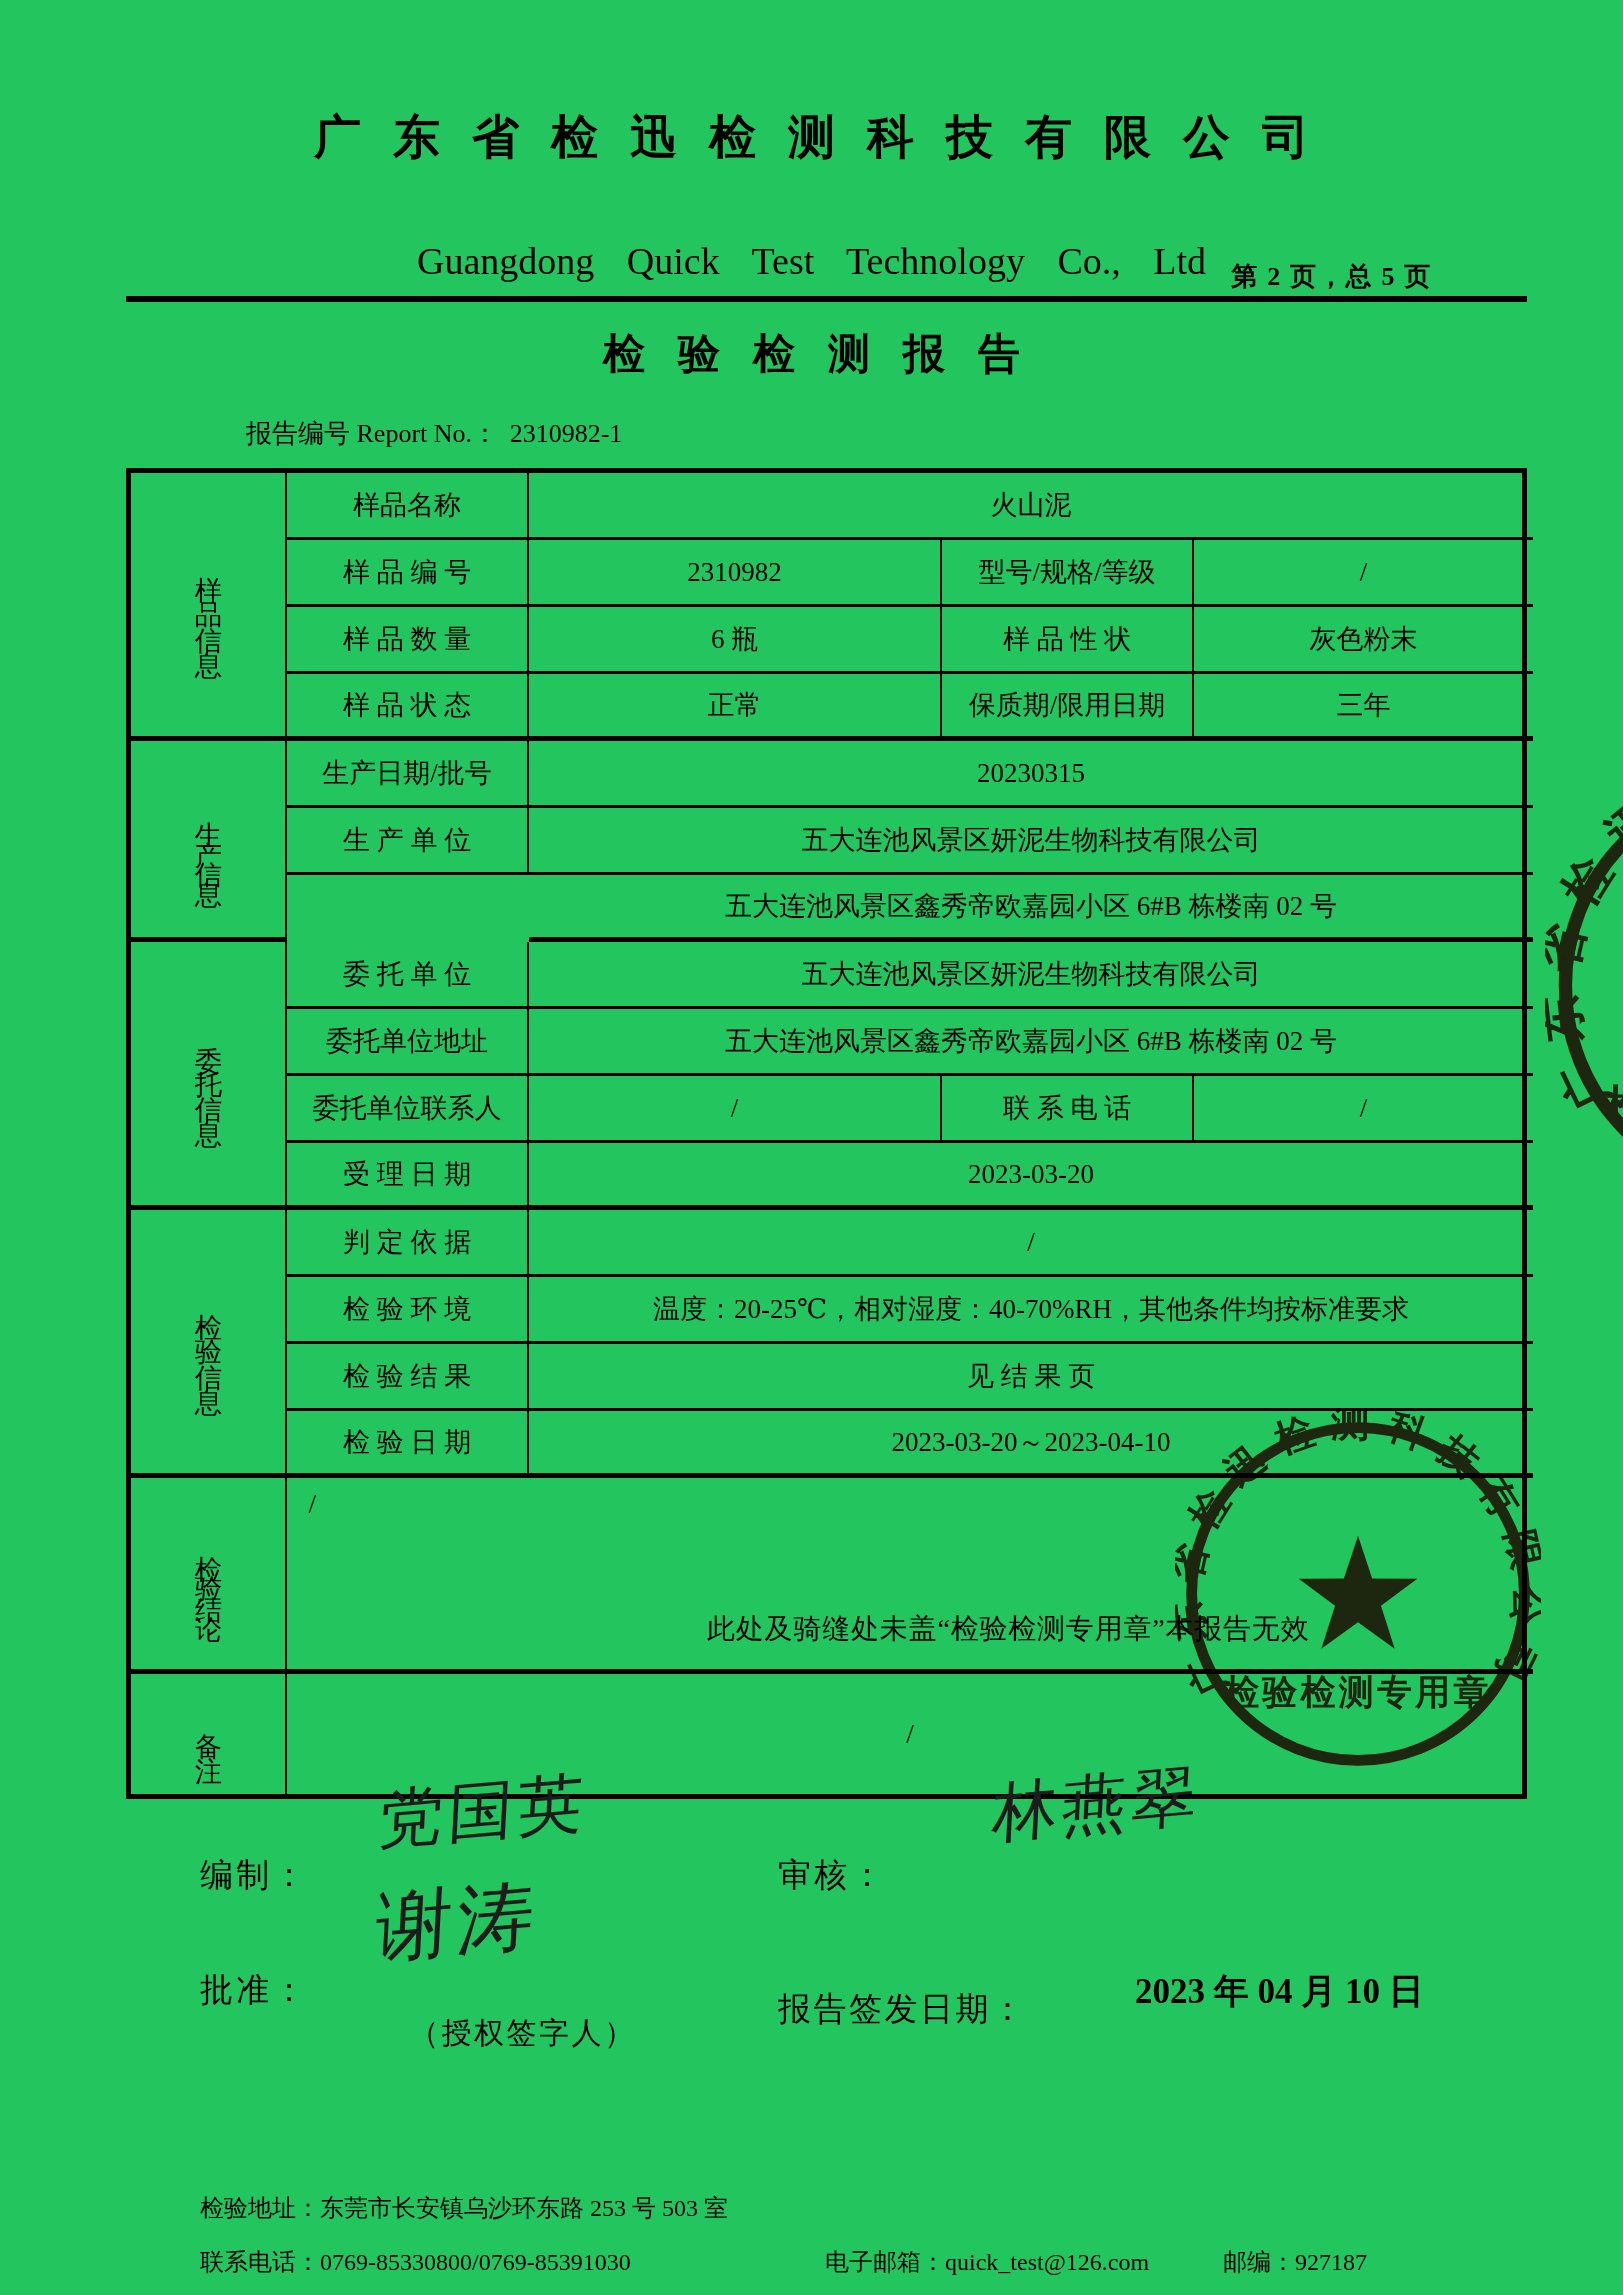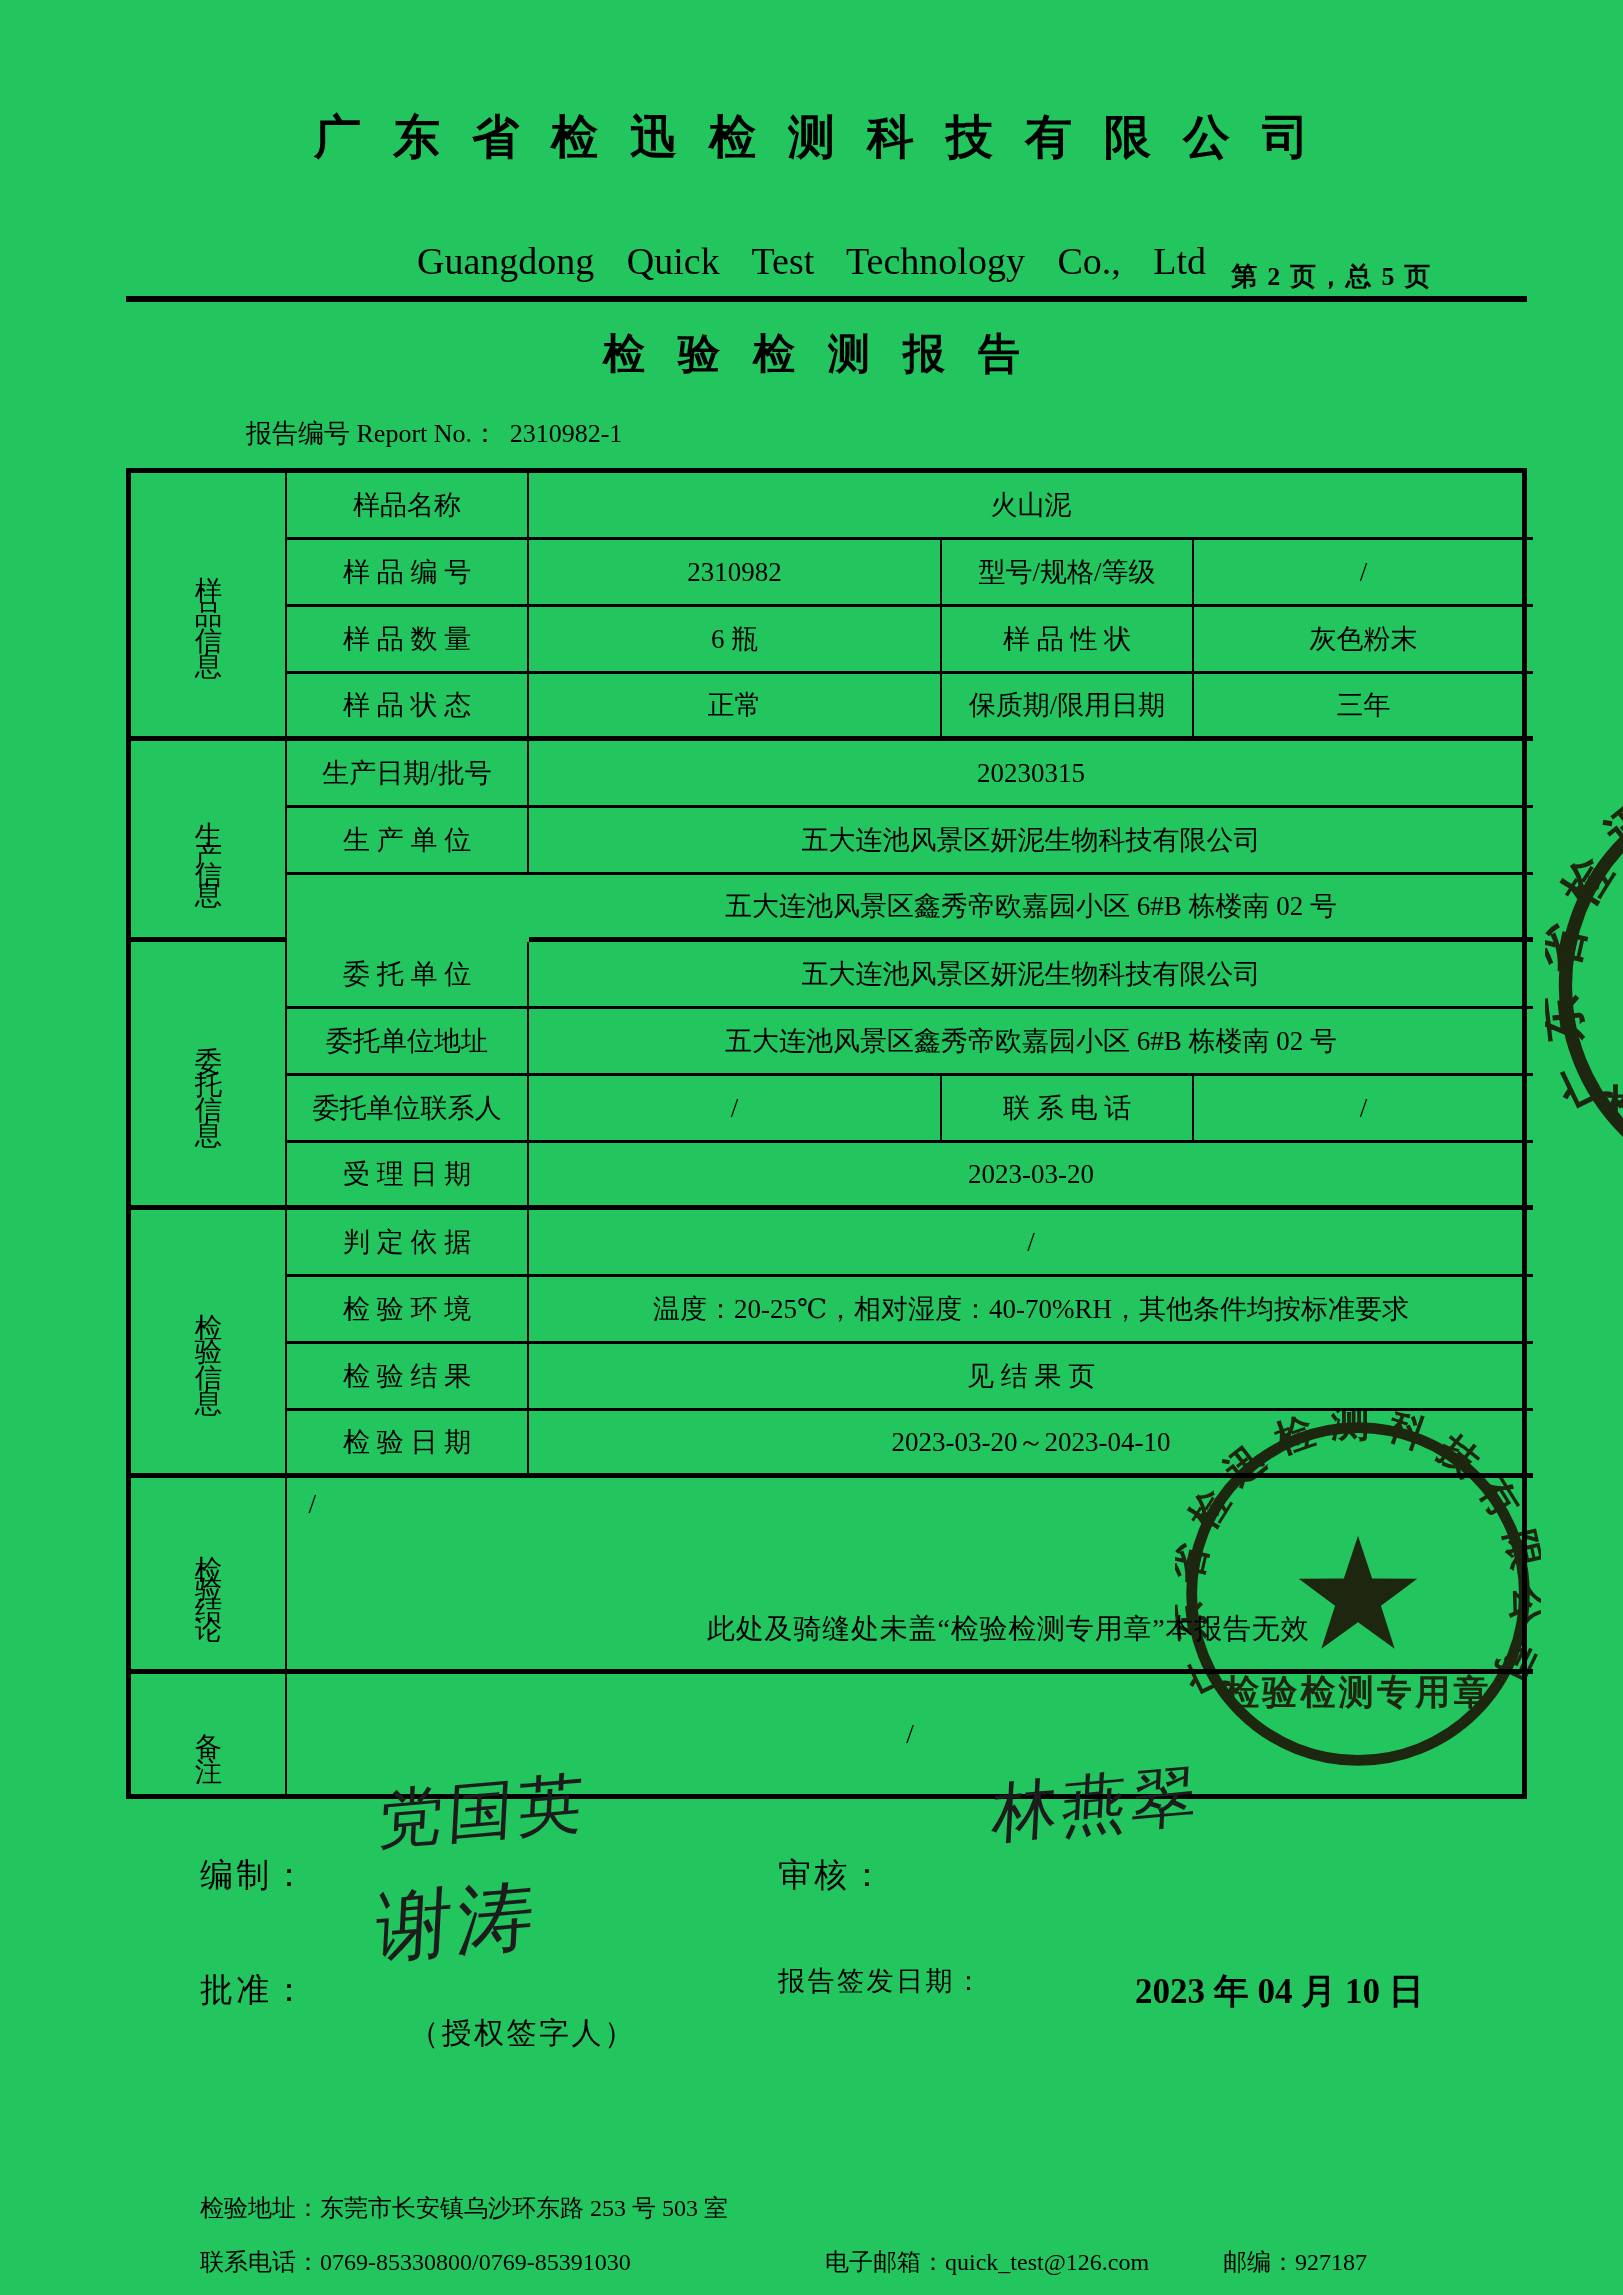--- a/index.html
+++ b/index.html
@@ -63,21 +63,21 @@
   .concl-note{position:absolute;left:420px;bottom:23px;font-size:28px;letter-spacing:0.8px;white-space:nowrap;}
   .remark-slash{font-size:27.4px;}
   
   .siglabel{position:absolute;font-size:33px;letter-spacing:3.3px;white-space:nowrap;}
   .sig{
     position:absolute;font-size:65px;color:#1c1c1c;white-space:nowrap;
     transform:rotate(-5deg) skewX(-8deg);transform-origin:left bottom;
     letter-spacing:5px;
   }
   .authnote{position:absolute;font-size:30px;letter-spacing:2.5px;}
-  .issuedate-label{position:absolute;font-size:27px;letter-spacing:2.5px;white-space:nowrap;}
+  .issuedate-label{position:absolute;font-size:33px;letter-spacing:2.5px;white-space:nowrap;margin-top:24px;}
   .issuedate-val{position:absolute;font-size:35px;white-space:nowrap;font-weight:bold;}
   
   .foot{position:absolute;font-size:24px;white-space:nowrap;}
   
   :root{--stamp:#d5281f;}
   .stamp{position:absolute;mix-blend-mode:multiply;opacity:.96;}
   .stamp .ring{fill:none;stroke:var(--stamp);stroke-width:13px;}
   .stamp .arc-text{fill:var(--stamp);font-family:"Liberation Serif","DejaVu Serif",serif;
     font-size:46px;font-weight:700;letter-spacing:18px;}
   .stamp .star{fill:var(--stamp);}

